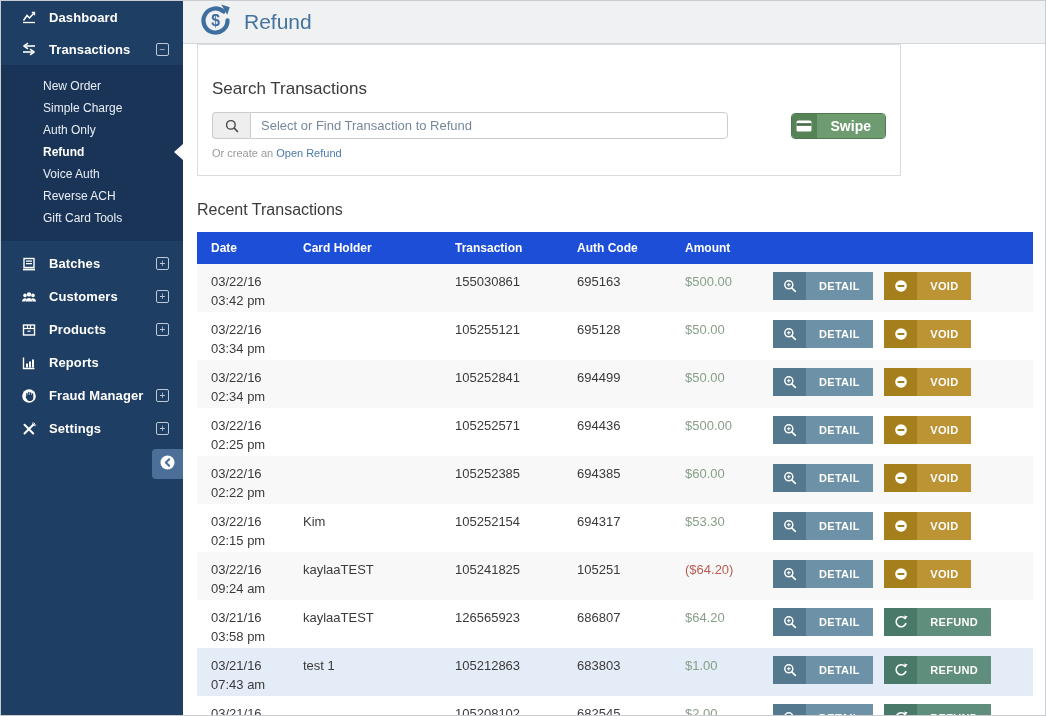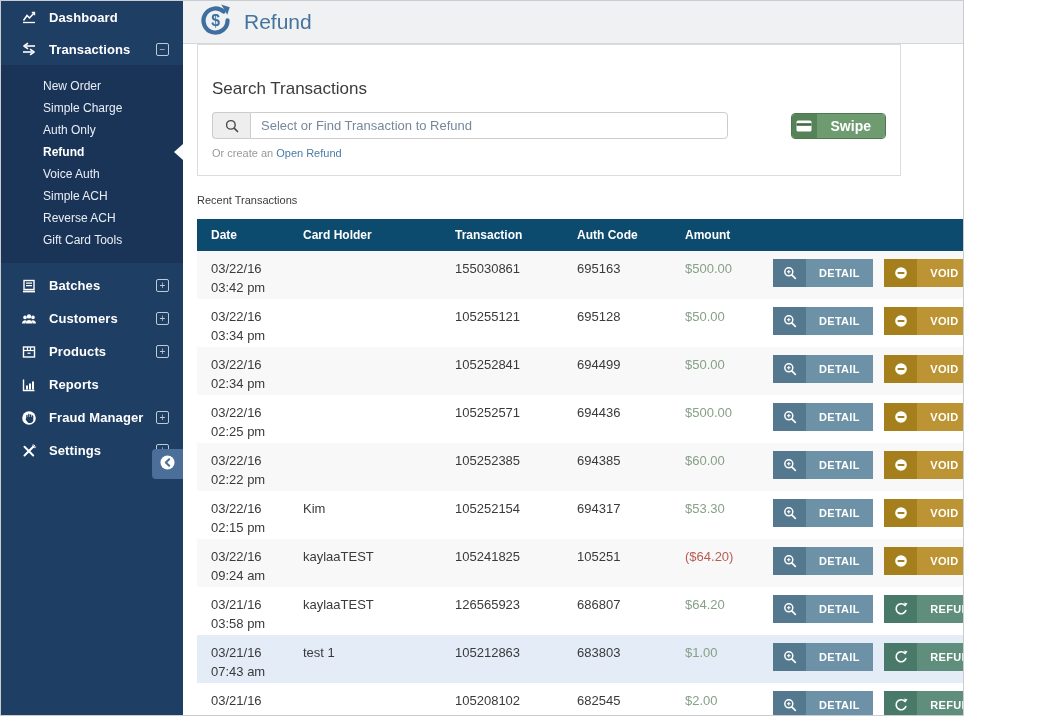--- a/index.html
+++ b/index.html
@@ -1,17 +1,17 @@
 <!DOCTYPE html>
 <html><head>
 <meta charset="utf-8">
 <style>
   * { margin:0; padding:0; box-sizing:border-box; }
   body { font-family:"Liberation Sans","DejaVu Sans",sans-serif; background:#fff; }
-  .app { width:964px; height:716px; display:flex; border:1px solid #c9cdd1; overflow:hidden; background:#fff; }
+  .app { width:1046px; height:716px; display:flex; border:1px solid #c9cdd1; overflow:hidden; background:#fff; }
 
   
   .sidebar { width:182px; min-width:182px; height:100%; background:#1f3e63; position:relative; color:#fff; }
   .side-item { display:flex; align-items:center; height:32px; padding-left:19px; cursor:pointer; }
   .side-item .ico { width:18px; height:16px; display:flex; align-items:center; justify-content:center; margin-right:11px; }
   .side-item .lbl { font-size:13px; font-weight:700; color:#fff; letter-spacing:.1px; }
   .toggle-box { width:13px; height:13px; border:1px solid #bfcad8; border-radius:2px; font-size:10px; line-height:11px; text-align:center; color:#bfcad8; margin-left:auto; margin-right:14px; }
   .submenu { background:#1a3457; padding:10px 0 12px 0; }
   .sub-item { position:relative; display:block; padding:4px 0 4px 42px; font-size:12px; color:#e9eef5; cursor:pointer; line-height:14px; }
   .sub-item.active { font-weight:700; color:#fff; }
@@ -32,25 +32,25 @@
   .input-group { display:flex; width:550px; }
   .input-addon { width:38px; height:27px; background:#eeeeee; border:1px solid #cccccc; border-right:none; border-radius:4px 0 0 4px; display:flex; align-items:center; justify-content:center; }
   .search-input { flex:1; height:27px; border:1px solid #cccccc; border-radius:0 4px 4px 0; padding:0 10px; font-size:13px; color:#333; outline:none; font-family:inherit; }
   .search-input::placeholder { color:#76889b; opacity:1; }
   .btn-swipe { margin-left:22px; display:inline-flex; height:26px; border:1px solid #4e7950; border-radius:4px; overflow:hidden; cursor:pointer; padding:0; background:none; font-family:inherit; }
   .btn-swipe .seg-icon { width:31px; background:#568257; display:flex; align-items:center; justify-content:center; }
   .btn-swipe .seg-label { background:#6f9b71; color:#fff; font-size:14px; font-weight:700; display:flex; align-items:center; padding:0 14px; }
   .hint { margin-top:8px; font-size:11px; color:#999; }
   .hint a { color:#4a7aab; text-decoration:none; cursor:pointer; }
 
-  .section-heading { font-size:11px; color:#3b3b3b; font-weight:400; margin:18px 0 13px 0; }
+  .section-heading { font-size:16px; color:#3b3b3b; font-weight:400; margin:25px 0 13px 0; }
 
   
   table { width:836px; border-collapse:collapse; table-layout:fixed; }
-  thead th { background:#0c4a6e; color:#fff; font-size:12px; font-weight:700; text-align:left; height:32px; padding:0 14px; }
+  thead th { background:#1d4ed8; color:#fff; font-size:12px; font-weight:700; text-align:left; height:32px; padding:0 14px; }
   tbody tr { height:48px; }
   tbody tr:nth-child(odd) { background:#f8f8f8; }
   tbody tr.highlight { background:#e4ecf7; }
   td { vertical-align:top; padding:9px 6px 0 14px; font-size:13px; color:#3a3a3a; line-height:1.45; }
   td.c-amount { color:#87a087; }
   td.c-amount.neg { color:#b85c52; }
   td.c-actions { padding-top:8px; white-space:nowrap; }
 
   .btn-split { display:inline-flex; height:28px; border-radius:0; overflow:hidden; border:none; padding:0; cursor:pointer; font-family:inherit; margin-right:8px; vertical-align:top; }
   .btn-split .seg-icon { width:33px; display:flex; align-items:center; justify-content:center; }
@@ -90,21 +90,20 @@
       <span class="lbl">Transactions</span>
       <span class="toggle-box">−</span>
     </div>
 
     <div class="submenu">
       <span class="sub-item">New Order</span>
       <span class="sub-item">Simple Charge</span>
       <span class="sub-item">Auth Only</span>
       <span class="sub-item active"><span>Refund</span><span class="active-arrow"></span></span>
       <span class="sub-item">Voice Auth</span>
-      <span class="sub-item">Simple ACH</span>
       <span class="sub-item">Reverse ACH</span>
       <span class="sub-item">Gift Card Tools</span>
     </div>
 
     <nav class="nav-groups">
       <div class="side-item">
         <span class="ico">
           <svg viewBox="0 0 16 16" width="16" height="16">
               <rect x="3" y="2.5" width="10" height="9" fill="none" stroke="#fff" stroke-width="1.4"></rect>
               <path d="M5 5.2h6M5 7.6h6" stroke="#fff" stroke-width="1.2" fill="none"></path>

